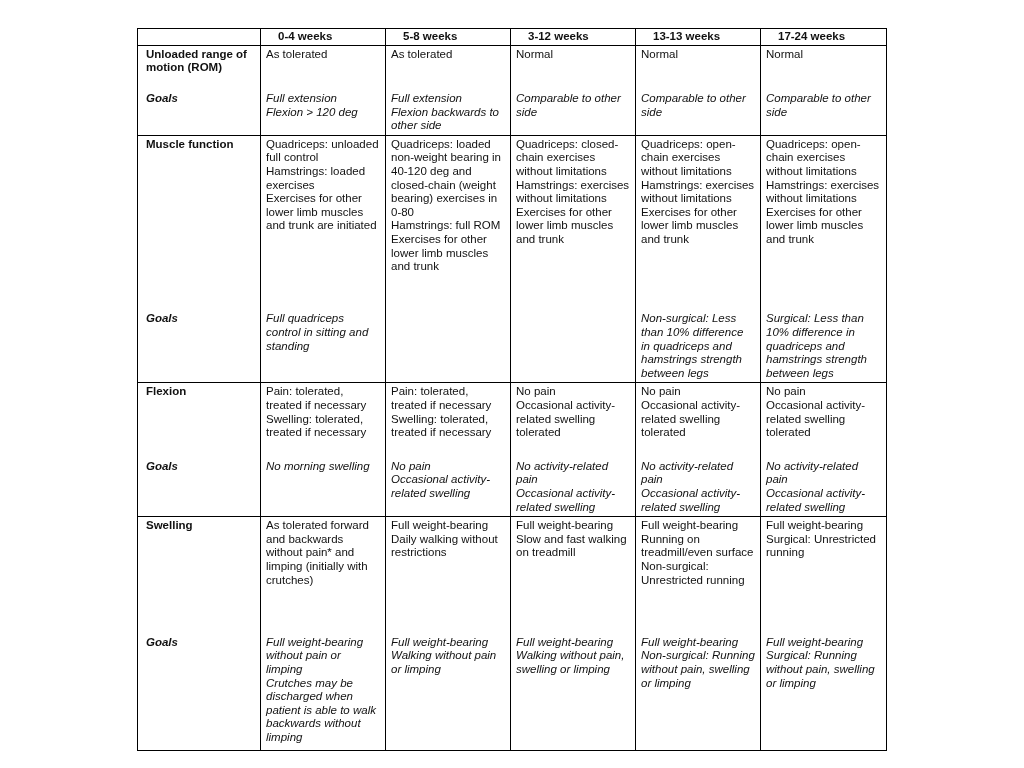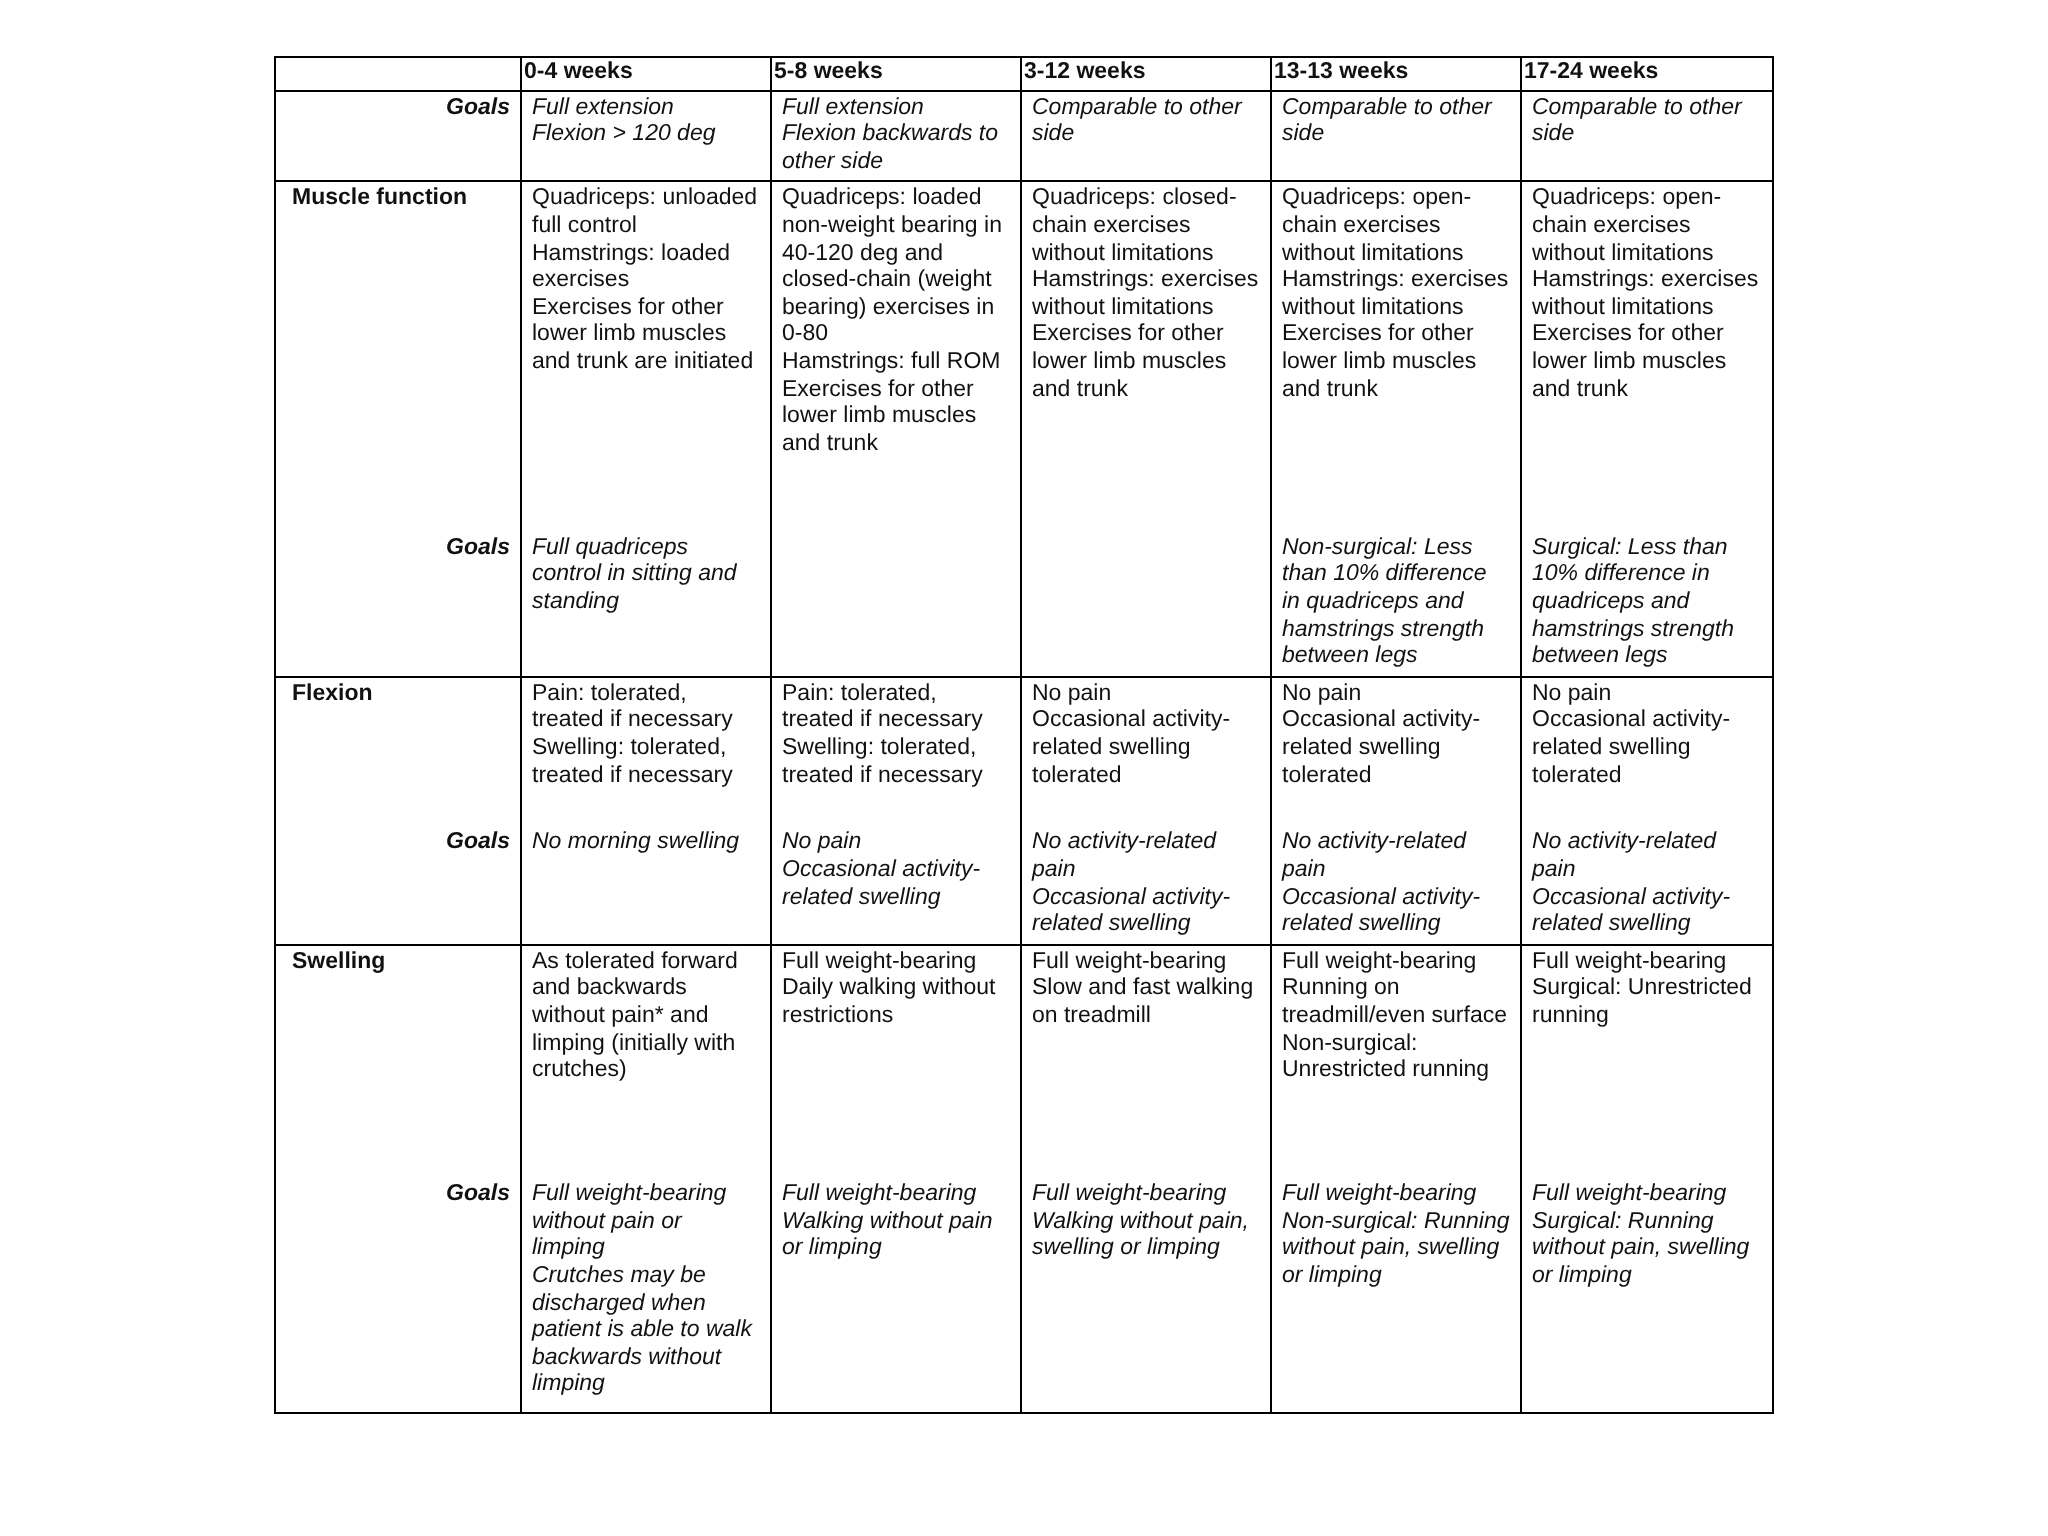--- a/index.html
+++ b/index.html
@@ -24,29 +24,29 @@
   th, td {
     border: 1px solid #000000;
     vertical-align: top;
     text-align: left;
     padding: 2px 5px 2px 5px;
     overflow: hidden;
   }
   thead th {
     font-weight: bold;
     height: 13px;
-    padding: 1px 1px;
+    padding: 1px 17px;
   }
   td.label-cell {
     font-weight: bold;
     padding-left: 8px;
   }
   tr.sub-main td { border-bottom: none; }
   tr.sub-goals td { border-top: none; font-style: italic; }
-  tr.sub-goals td.label-cell { font-weight: bold; text-align: right; }
+  tr.sub-goals td.label-cell { font-weight: bold; }
   .para { margin: 0; }
 </style>
 </head>
 <body>
 
 <div class="page">
   <table class="protocol">
     <colgroup>
       <col class="c-label">
       <col class="c-data">
@@ -59,20 +59,40 @@
       <tr>
         <th></th>
         <th>0-4 weeks</th>
         <th>5-8 weeks</th>
         <th>3-12 weeks</th>
         <th>13-13 weeks</th>
         <th>17-24 weeks</th>
       </tr>
     </thead>
     <tbody>
+        <tr class="sub-main" style="height: 45px;">
+          <td class="label-cell">
+            <div class="para">Unloaded range of motion (ROM)</div>
+          </td>
+          <td>
+            <div class="para">As tolerated</div>
+          </td>
+          <td>
+            <div class="para">As tolerated</div>
+          </td>
+          <td>
+            <div class="para">Normal</div>
+          </td>
+          <td>
+            <div class="para">Normal</div>
+          </td>
+          <td>
+            <div class="para">Normal</div>
+          </td>
+        </tr>
         <tr class="sub-goals" style="height: 42px;">
           <td class="label-cell">
             <div class="para">Goals</div>
           </td>
           <td>
             <div class="para">Full extension</div>
             <div class="para">Flexion &gt; 120 deg</div>
           </td>
           <td>
             <div class="para">Full extension</div>

